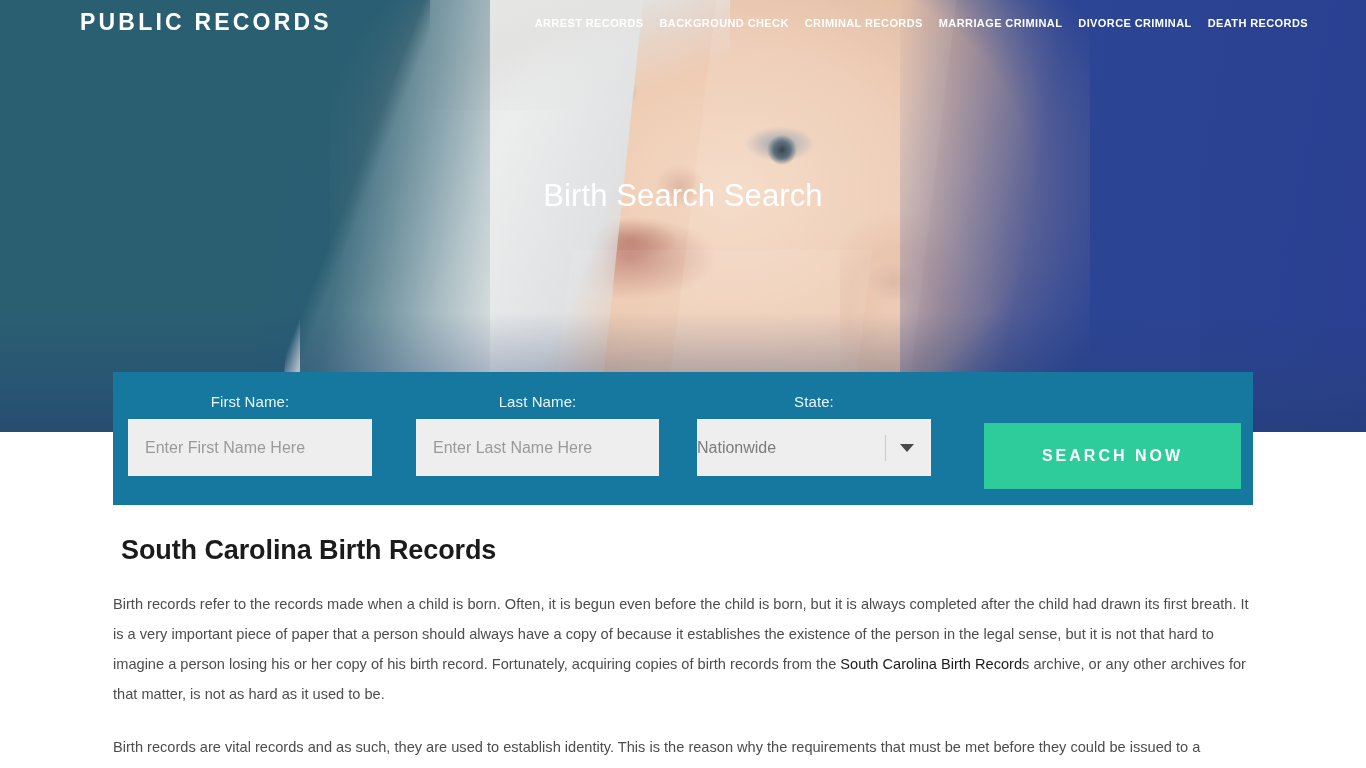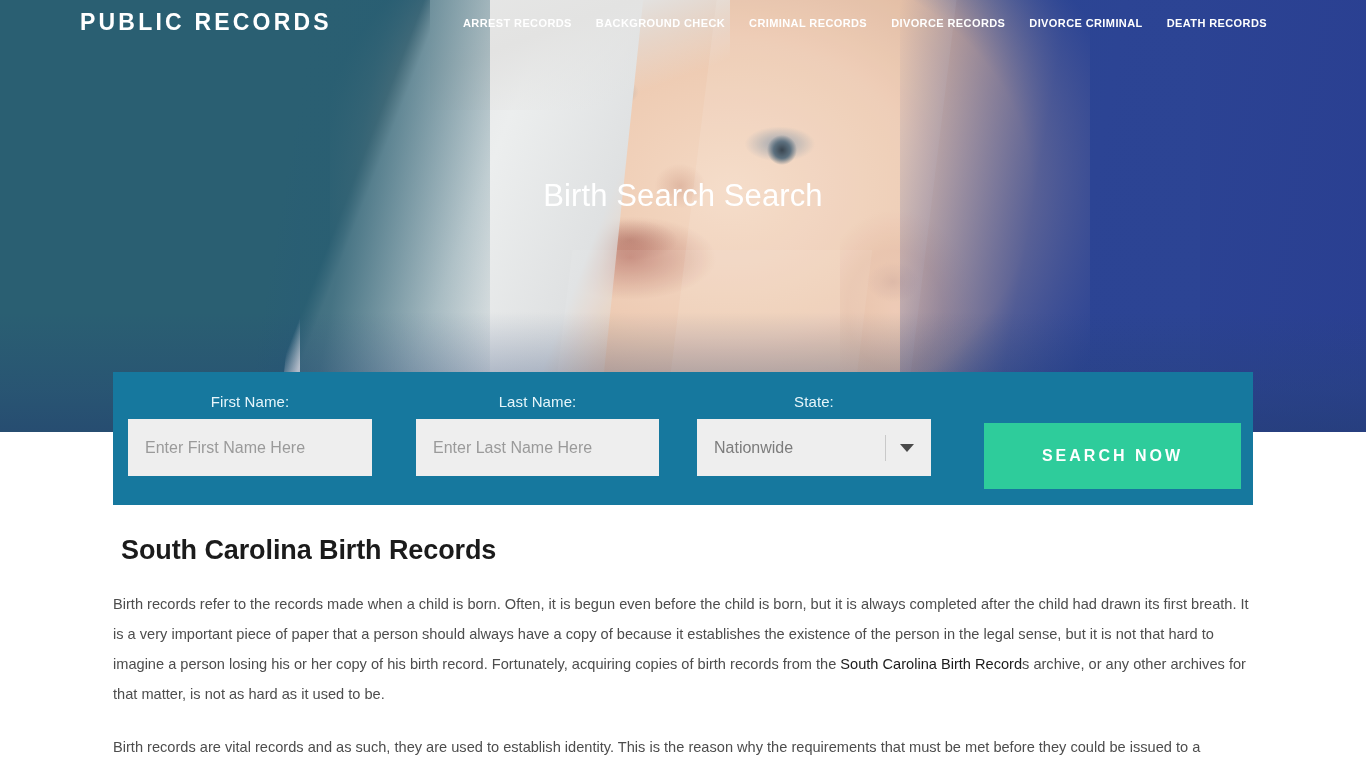--- a/index.html
+++ b/index.html
@@ -103,24 +103,24 @@
     margin-left: 80px;
     color: #ffffff;
     font-size: 23px;
     font-weight: 600;
     letter-spacing: 3.2px;
     white-space: nowrap;
     cursor: pointer;
   }
   .nav {
     margin-left: auto;
-    margin-right: 99px;
+    margin-right: 58px;
     display: flex;
     align-items: center;
-    gap: 24px;
+    gap: 16px;
     margin-top: 2px;
   }
   .nav-item {
     color: #ffffff;
     font-size: 11px;
     font-weight: 700;
     letter-spacing: 0.4px;
     white-space: nowrap;
     cursor: pointer;
     text-decoration: none;
@@ -181,21 +181,20 @@
   .select-box {
     position: relative;
     height: 57px;
     margin-top: 9px;
     background: #eeeeee;
     display: flex;
     align-items: center;
     cursor: pointer;
   }
   .select-value {
-    padding-left: 17px;
     font-size: 16px;
     color: #7c7c7c;
   }
   .select-divider {
     position: absolute;
     right: 45px; top: 16px;
     width: 1px; height: 26px;
     background: #c9c9c9;
   }
   .select-caret {
@@ -258,21 +257,21 @@
   <div class="hero-fade-right"></div>
   <div class="hero-fade-bottom"></div>
 </div>
 
 <div class="header">
   <div class="brand">PUBLIC RECORDS</div>
   <div class="nav">
     <a class="nav-item">ARREST RECORDS</a>
     <a class="nav-item">BACKGROUND CHECK</a>
     <a class="nav-item">CRIMINAL RECORDS</a>
-    <a class="nav-item">DIVORCE RECORDS</a>
+    <a class="nav-item">MARRIAGE CRIMINAL</a>
     <a class="nav-item">DIVORCE CRIMINAL</a>
     <a class="nav-item">DEATH RECORDS</a>
   </div>
 </div>
 
 <div class="hero-title">Birth Search Search</div>
 
 <div class="search-bar">
   <div class="fields">
 

